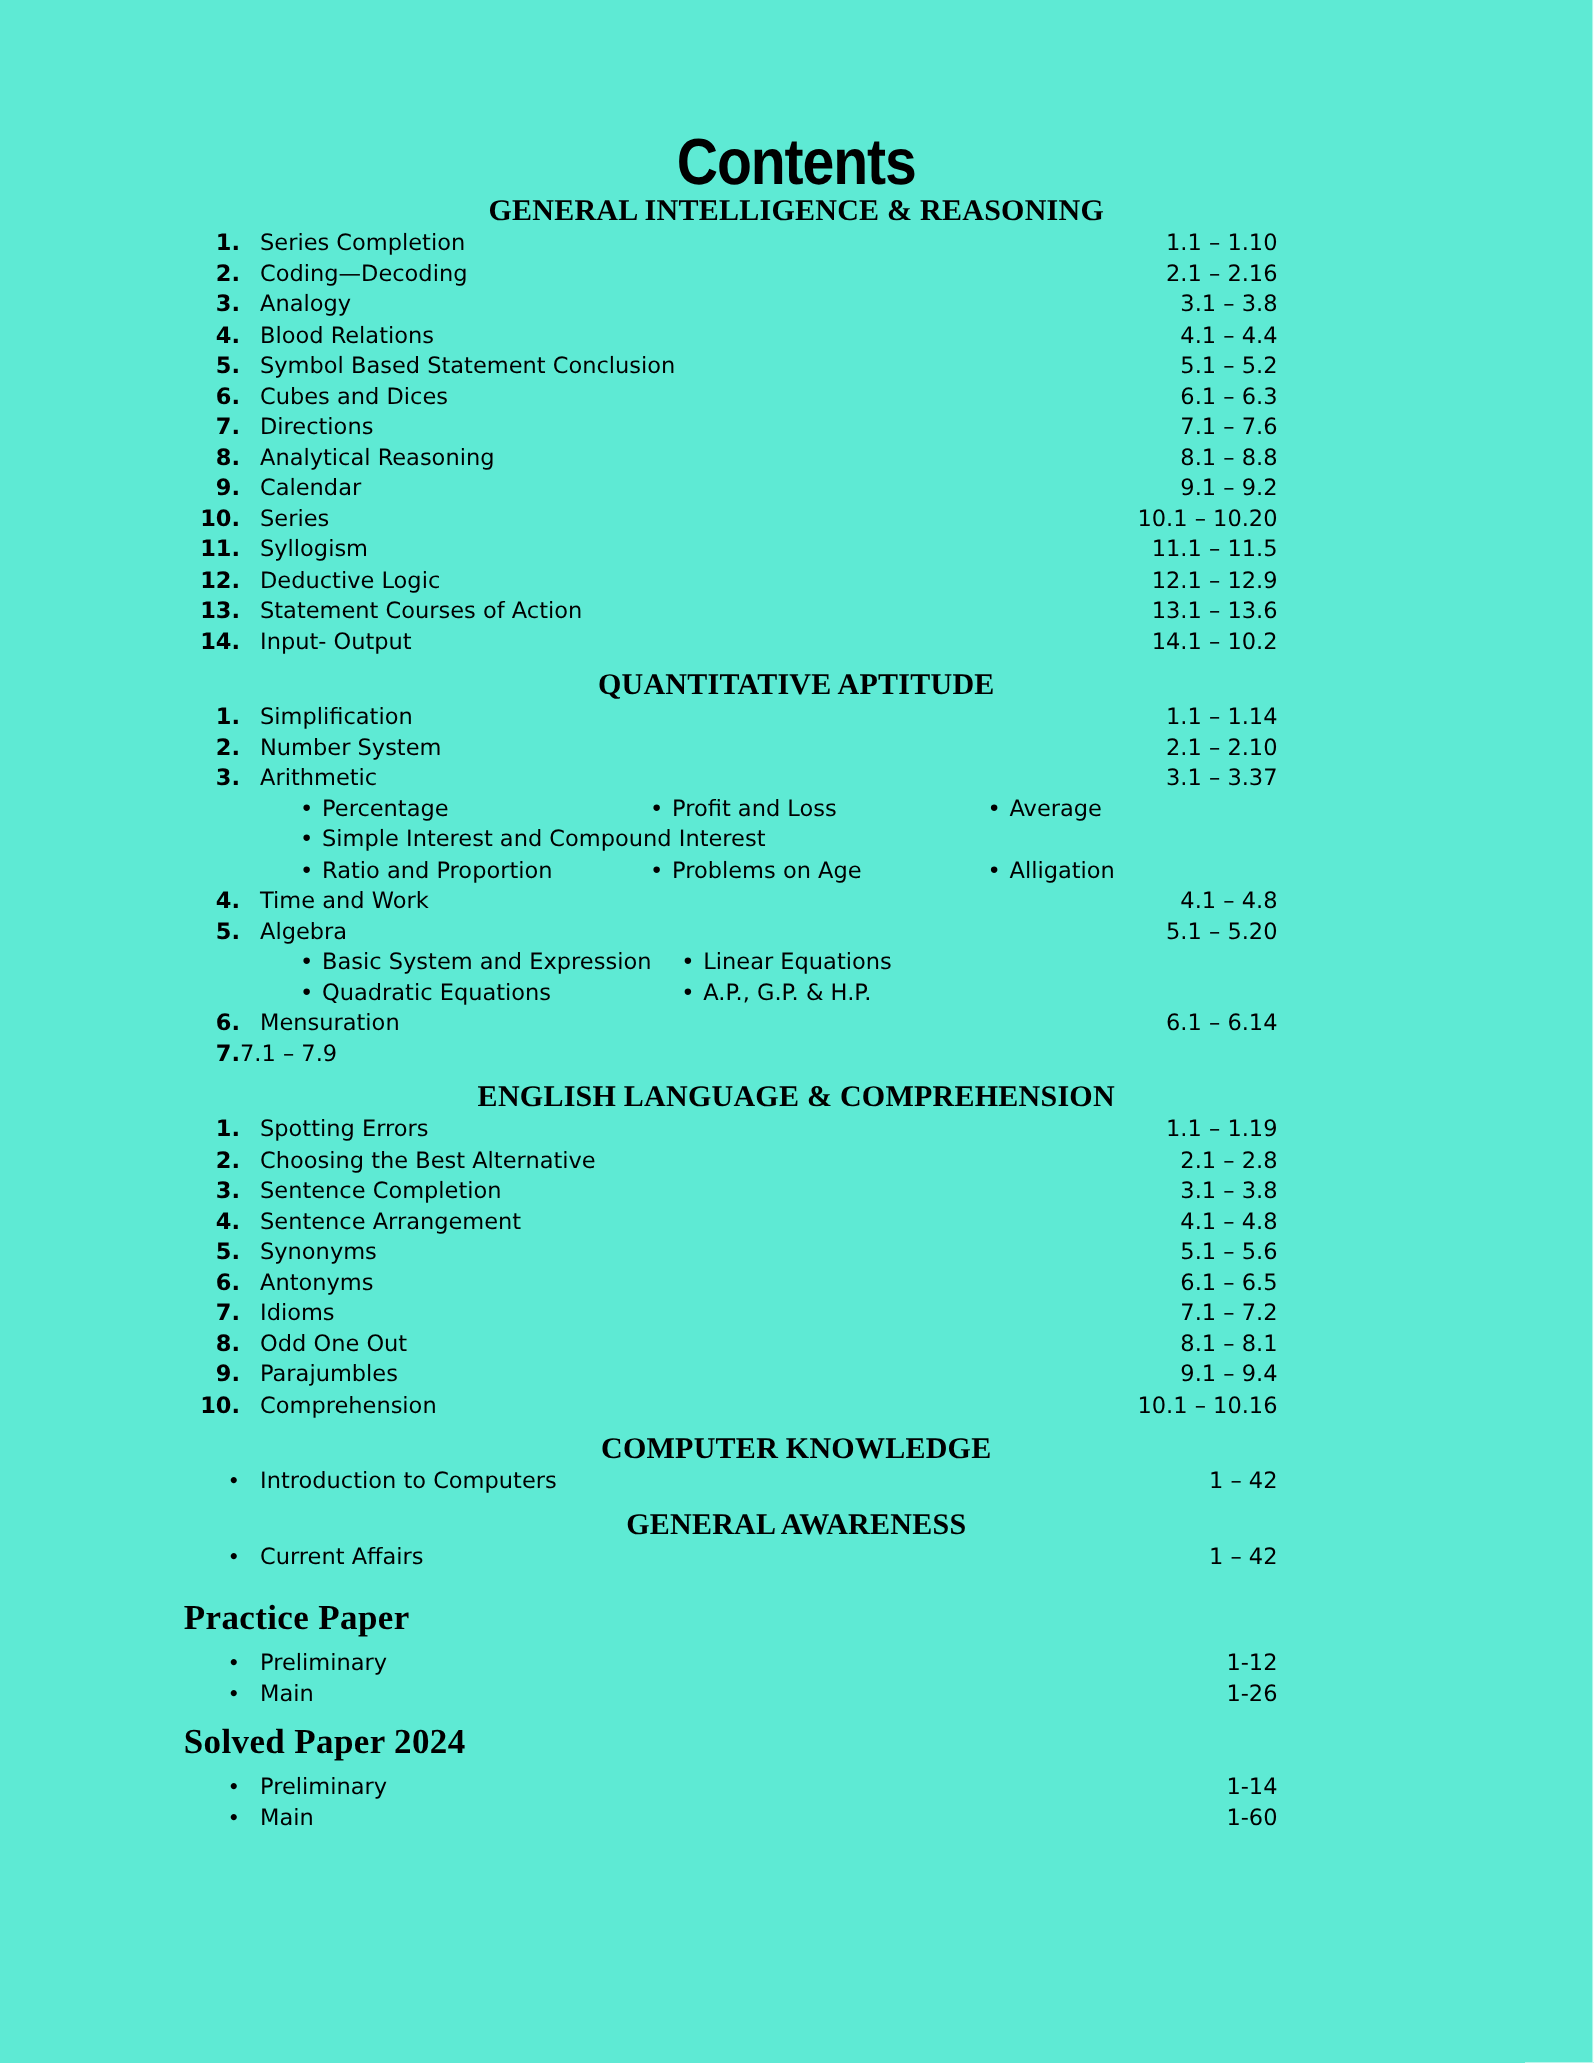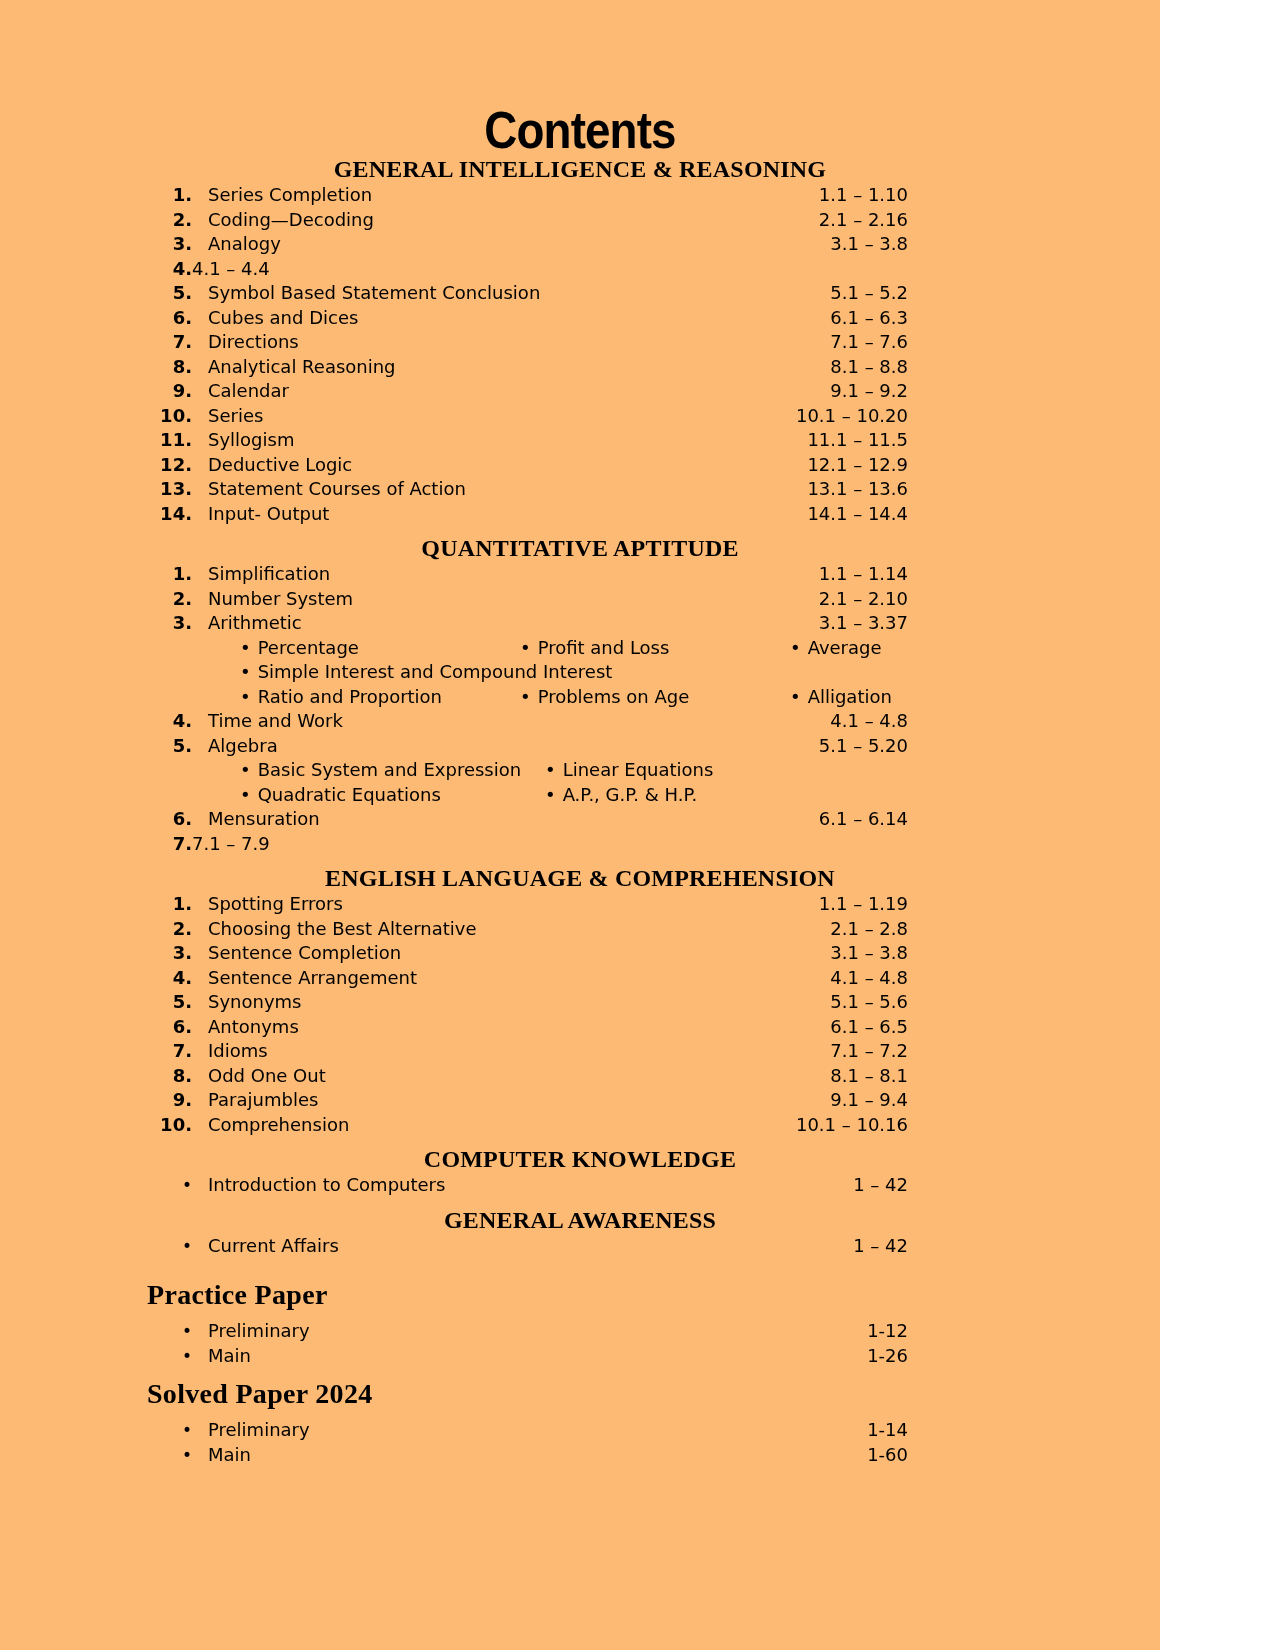--- a/index.html
+++ b/index.html
@@ -1,20 +1,20 @@
 <!DOCTYPE html>
 <html><head>
 <meta charset="utf-8">
 <style>
   html, body { margin: 0; padding: 0; background: #ffffff; }
   .page {
     position: relative;
-    width: 1160px;
+    width: 1274px;
     height: 1650px;
-    background: #fdba74;
+    background: #5eead4;
     color: #000000;
     overflow: hidden;
     box-sizing: border-box;
   }
   .doc-title {
     margin: 104px 0 0 0;
     text-align: center;
     font-family: "Liberation Sans", sans-serif;
     font-weight: bold;
     font-size: 52px;
@@ -92,20 +92,21 @@
         <span class="ititle">Coding—Decoding</span>
         <span class="pages">2.1 – 2.16</span>
       </div>
       <div class="toc-row">
         <span class="num">3.</span>
         <span class="ititle">Analogy</span>
         <span class="pages">3.1 – 3.8</span>
       </div>
       <div class="toc-row">
         <span class="num">4.</span>
+        <span class="ititle">Blood Relations</span>
         <span class="pages">4.1 – 4.4</span>
       </div>
       <div class="toc-row">
         <span class="num">5.</span>
         <span class="ititle">Symbol Based Statement Conclusion</span>
         <span class="pages">5.1 – 5.2</span>
       </div>
       <div class="toc-row">
         <span class="num">6.</span>
         <span class="ititle">Cubes and Dices</span>
@@ -142,21 +143,21 @@
         <span class="pages">12.1 – 12.9</span>
       </div>
       <div class="toc-row">
         <span class="num">13.</span>
         <span class="ititle">Statement Courses of Action</span>
         <span class="pages">13.1 – 13.6</span>
       </div>
       <div class="toc-row">
         <span class="num">14.</span>
         <span class="ititle">Input- Output</span>
-        <span class="pages">14.1 – 14.4</span>
+        <span class="pages">14.1 – 10.2</span>
       </div>
       <h2 class="section-heading gap">QUANTITATIVE APTITUDE</h2>
       <div class="toc-row">
         <span class="num">1.</span>
         <span class="ititle">Simplification</span>
         <span class="pages">1.1 – 1.14</span>
       </div>
       <div class="toc-row">
         <span class="num">2.</span>
         <span class="ititle">Number System</span>

